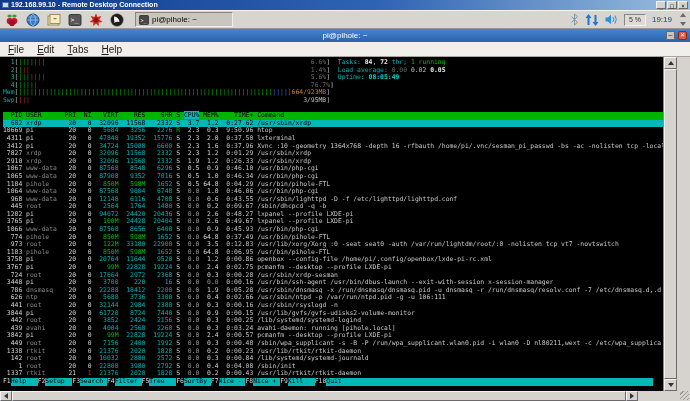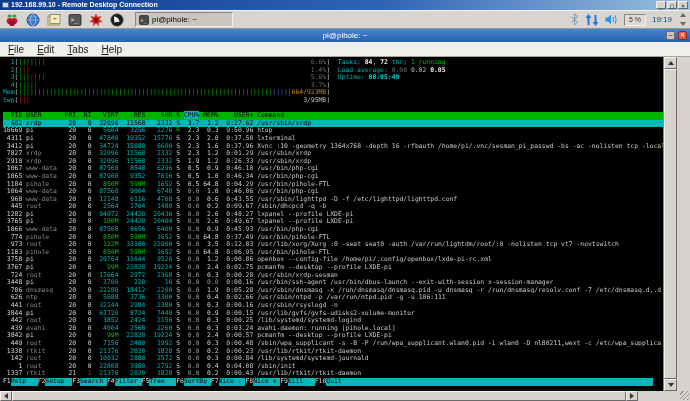--- a/index.html
+++ b/index.html
@@ -194,25 +194,25 @@
         <span class="menu-item"><u>F</u>ile</span>
         <span class="menu-item"><u>E</u>dit</span>
         <span class="menu-item"><u>T</u>abs</span>
         <span class="menu-item"><u>H</u>elp</span>
       </div>
     <div class="term-body">
       <div class="term-content" id="term-content">
           <div class="ln"><span class="t-cyan">  1</span><span class="t-lightgray">[</span><span class="pg">||||</span><span class="pr">|||</span><span>                                                                     </span><span class="t-dimgray">6.6%</span><span class="t-lightgray">]</span><span>  </span><span class="t-cyan">Tasks: </span><span class="t-whiteb">84</span><span class="t-lightgray">, </span><span class="t-whiteb">72</span><span class="t-cyan"> thr; </span><span class="t-green">1 running</span></div>
           <div class="ln"><span class="t-cyan">  2</span><span class="t-lightgray">[</span><span class="pg">|</span><span class="pr">||</span><span>                                                                         </span><span class="t-dimgray">1.4%</span><span class="t-lightgray">]</span><span>  </span><span class="t-cyan">Load average: </span><span class="t-dimgray">0.00 </span><span class="t-lightgray">0.02 </span><span class="t-whiteb">0.05</span></div>
           <div class="ln"><span class="t-cyan">  3</span><span class="t-lightgray">[</span><span class="pg">|||</span><span class="pr">||||</span><span>                                                                     </span><span class="t-dimgray">5.6%</span><span class="t-lightgray">]</span><span>  </span><span class="t-cyan">Uptime: </span><span class="t-bcyanb">08:05:49</span></div>
-          <div class="ln"><span class="t-cyan">  4</span><span class="t-lightgray">[</span><span class="pg">||||</span><span class="pr">|</span><span>                                                                       </span><span class="t-dimgray">3.7%</span><span class="t-lightgray">]</span></div>
+          <div class="ln"><span class="t-cyan">  4</span><span class="t-lightgray">[</span><span class="pg">||||</span><span class="pr">|</span><span>                                                                       </span><span class="t-dimgray">76.7%</span><span class="t-lightgray">]</span></div>
           <div class="ln"><span class="t-cyan">Mem</span><span class="t-lightgray">[</span><span class="pg">||||||||||||||||||||||||||||||||||||||||||||||||||||||||||||||||||</span><span class="pb">|||||</span><span></span><span class="t-amber">664/923MB</span><span class="t-lightgray">]</span></div>
           <div class="ln"><span class="t-cyan">Swp</span><span class="t-lightgray">[</span><span class="pr">|||</span><span>                                                                       </span><span class="t-lightgray">3/95MB</span><span class="t-lightgray">]</span></div>
           <div class="ln"></div>
-          <div class="ln hdr"><span>  PID</span> <span>USER     </span> <span>PRI</span> <span> NI</span> <span>  VIRT</span> <span>   RES</span> <span>   SHR</span> <span>S</span> <span class="hdr-sort">CPU%</span> <span>MEM%</span> <span>   USER+</span> <span>Command</span></div>
+          <div class="ln hdr"><span>  PID</span> <span>USER     </span> <span>PRI</span> <span> NI</span> <span>  VIRT</span> <span>   RES</span> <span>   SHR</span> <span>S</span> <span class="hdr-sort">CPU%</span> <span>MEM%</span> <span>   TIME+</span> <span>Command</span></div>
           <div class="ln sel"><span class="c-pid">  682</span> <span class="c-user">xrdp     </span> <span class="c-pid"> 20</span> <span class="c-pid">  0</span> <span class="c-num"> 32096</span> <span class="c-num"> 11568</span> <span class="c-num">  2332</span> <span class="c-st">S</span> <span class="c-pct"> 3.7</span> <span class="c-pct"> 1.2</span> <span class="c-time"> 0:27.62</span> <span class="c-cmd">/usr/sbin/xrdp</span></div>
           <div class="ln"><span class="c-pid">10669</span> <span class="c-user-pi">pi       </span> <span class="c-pid"> 20</span> <span class="c-pid">  0</span> <span class="c-num">  5684</span> <span class="c-num">  3256</span> <span class="c-num">  2276</span> <span class="c-stR">R</span> <span class="c-pct"> 2.3</span> <span class="c-pct"> 0.3</span> <span class="c-time"> 9:50.96</span> <span class="c-cmd">htop</span></div>
           <div class="ln"><span class="c-pid"> 4311</span> <span class="c-user-pi">pi       </span> <span class="c-pid"> 20</span> <span class="c-pid">  0</span> <span class="c-num"> 47840</span> <span class="c-num"> 19352</span> <span class="c-num"> 15776</span> <span class="c-st">S</span> <span class="c-pct"> 2.3</span> <span class="c-pct"> 2.0</span> <span class="c-time"> 0:37.50</span> <span class="c-cmd">lxterminal</span></div>
           <div class="ln"><span class="c-pid"> 3412</span> <span class="c-user-pi">pi       </span> <span class="c-pid"> 20</span> <span class="c-pid">  0</span> <span class="c-num"> 34724</span> <span class="c-num"> 15088</span> <span class="c-num">  6600</span> <span class="c-st">S</span> <span class="c-pct"> 2.3</span> <span class="c-pct"> 1.6</span> <span class="c-time"> 0:37.96</span> <span class="c-cmd">Xvnc :10 -geometry 1364x768 -depth 16 -rfbauth /home/pi/.vnc/sesman_pi_passwd -bs -ac -nolisten tcp -local</span></div>
           <div class="ln"><span class="c-pid"> 7827</span> <span class="c-user">xrdp     </span> <span class="c-pid"> 20</span> <span class="c-pid">  0</span> <span class="c-num"> 32096</span> <span class="c-num"> 11568</span> <span class="c-num">  2332</span> <span class="c-st">S</span> <span class="c-pct"> 2.3</span> <span class="c-pct"> 1.2</span> <span class="c-time"> 0:01.29</span> <span class="c-cmd">/usr/sbin/xrdp</span></div>
           <div class="ln"><span class="c-pid"> 2910</span> <span class="c-user">xrdp     </span> <span class="c-pid"> 20</span> <span class="c-pid">  0</span> <span class="c-num"> 32096</span> <span class="c-num"> 11568</span> <span class="c-num">  2332</span> <span class="c-st">S</span> <span class="c-pct"> 1.9</span> <span class="c-pct"> 1.2</span> <span class="c-time"> 0:26.33</span> <span class="c-cmd">/usr/sbin/xrdp</span></div>
           <div class="ln"><span class="c-pid"> 1067</span> <span class="c-user">www-data </span> <span class="c-pid"> 20</span> <span class="c-pid">  0</span> <span class="c-num"> 87568</span> <span class="c-num">  8548</span> <span class="c-num">  6296</span> <span class="c-st">S</span> <span class="c-pct"> 0.5</span> <span class="c-pct"> 0.9</span> <span class="c-time"> 0:46.10</span> <span class="c-cmd">/usr/bin/php-cgi</span></div>
           <div class="ln"><span class="c-pid"> 1065</span> <span class="c-user">www-data </span> <span class="c-pid"> 20</span> <span class="c-pid">  0</span> <span class="c-num"> 87908</span> <span class="c-num">  9352</span> <span class="c-num">  7016</span> <span class="c-st">S</span> <span class="c-pct"> 0.5</span> <span class="c-pct"> 1.0</span> <span class="c-time"> 0:46.34</span> <span class="c-cmd">/usr/bin/php-cgi</span></div>
           <div class="ln"><span class="c-pid"> 1184</span> <span class="c-user">pihole   </span> <span class="c-pid"> 20</span> <span class="c-pid">  0</span> <span class="c-numM">  850M</span> <span class="c-numM">  598M</span> <span class="c-num">  1652</span> <span class="c-st">S</span> <span class="c-pct"> 0.5</span> <span class="c-pct">64.8</span> <span class="c-time"> 0:04.29</span> <span class="c-cmd">/usr/bin/pihole-FTL</span></div>
           <div class="ln"><span class="c-pid"> 1064</span> <span class="c-user">www-data </span> <span class="c-pid"> 20</span> <span class="c-pid">  0</span> <span class="c-num"> 87568</span> <span class="c-num">  9004</span> <span class="c-num">  6748</span> <span class="c-st">S</span> <span class="c-pct0"> 0.0</span> <span class="c-pct"> 1.0</span> <span class="c-time"> 0:46.06</span> <span class="c-cmd">/usr/bin/php-cgi</span></div>

